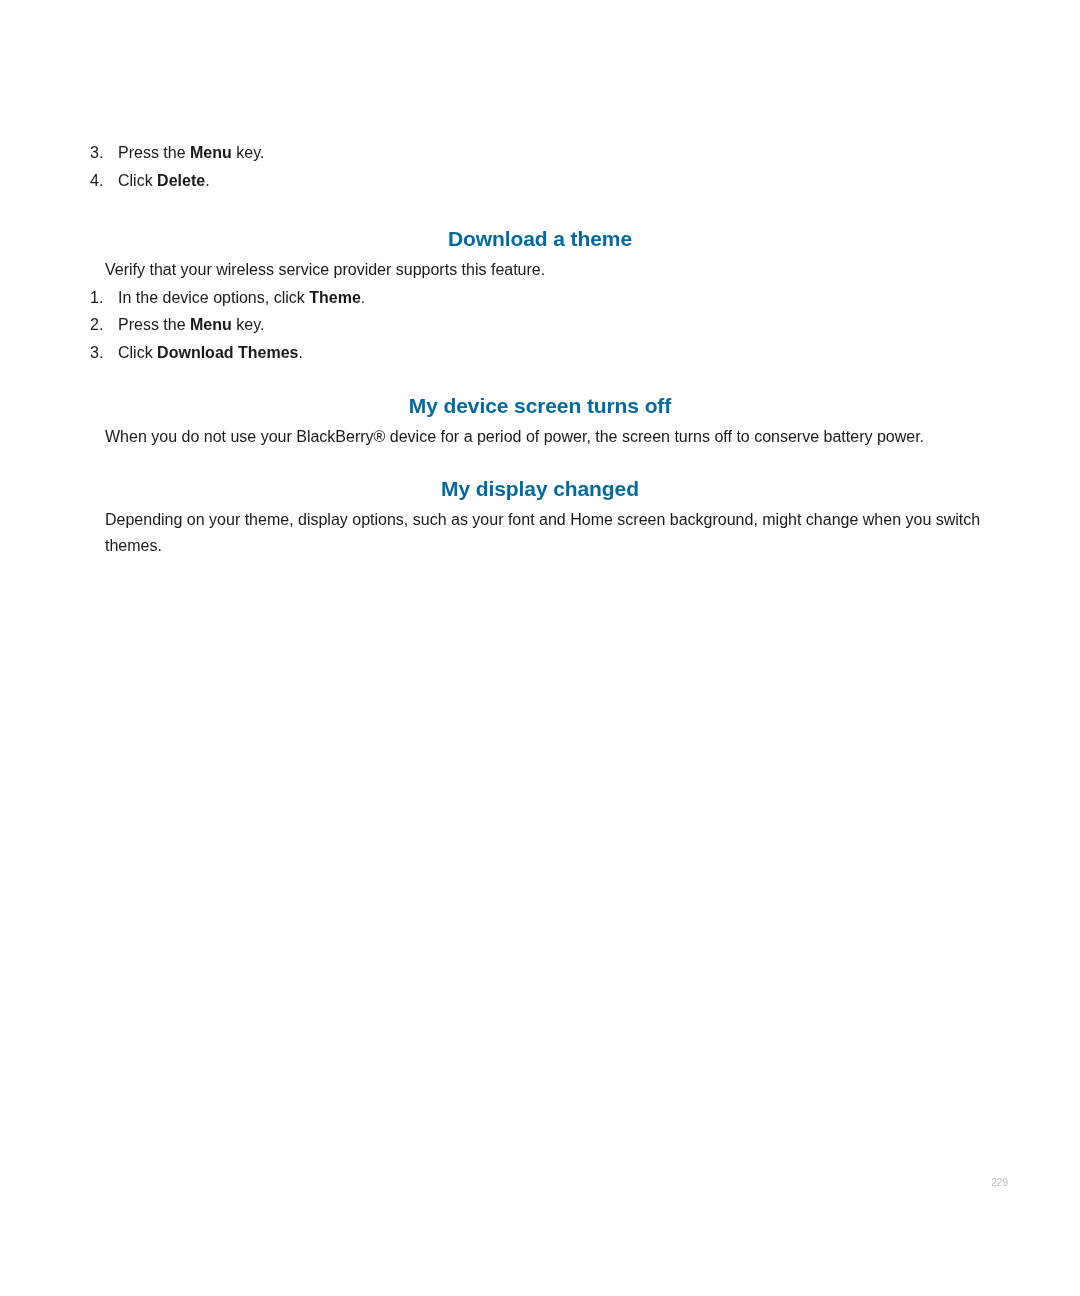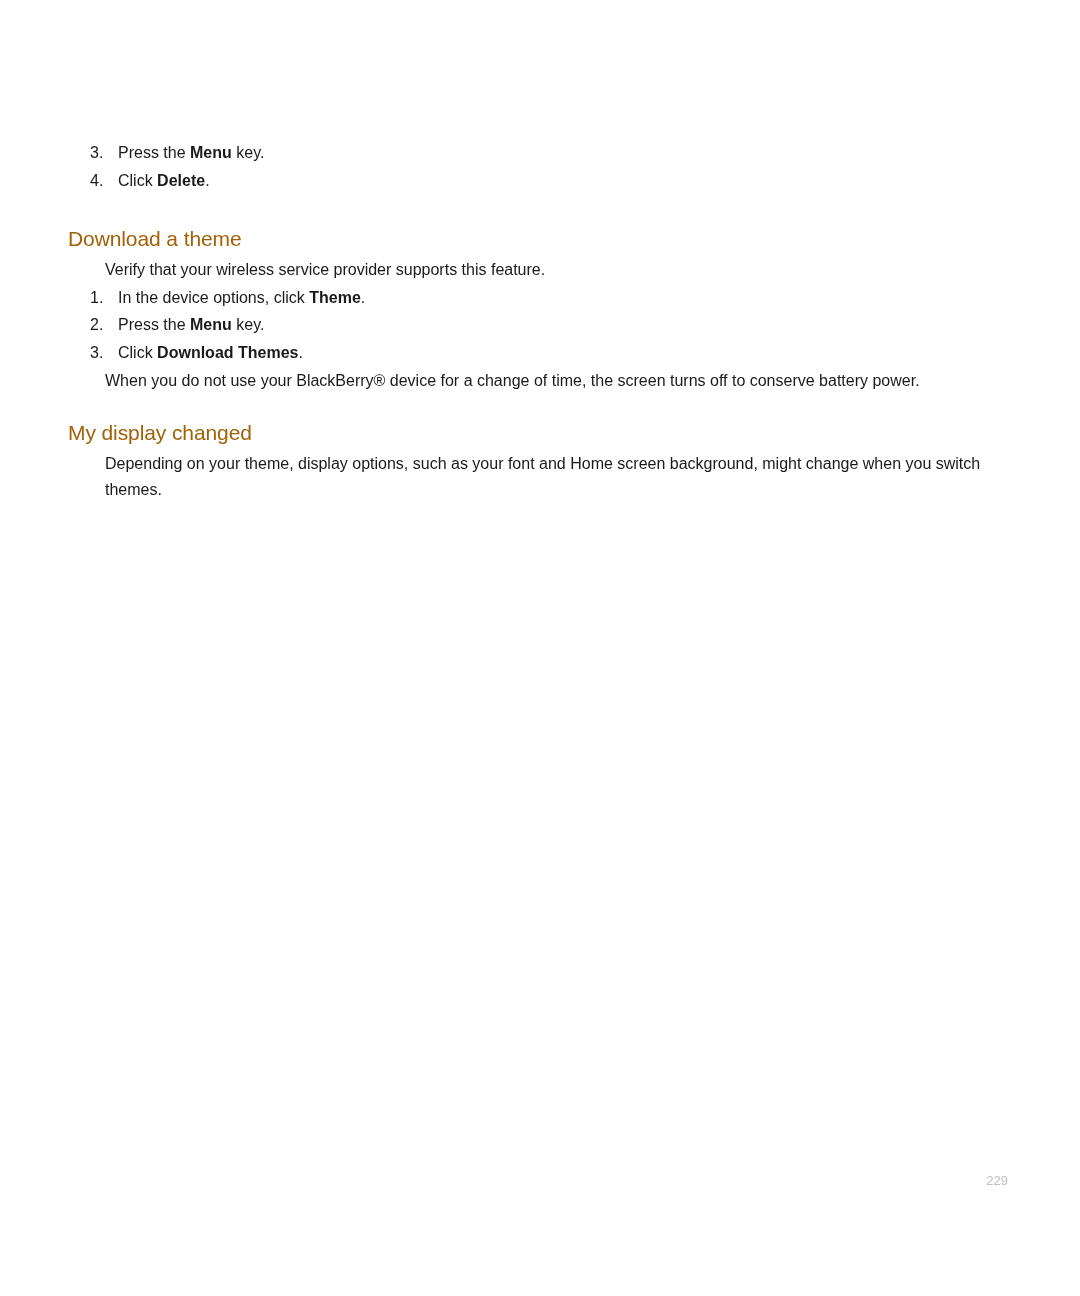--- a/index.html
+++ b/index.html
@@ -28,25 +28,26 @@
       line-height: 1.6;
       margin-bottom: 2px;
     }
     .ordered-list li .num {
       position: absolute;
       left: -28px;
       top: 0;
     }
     .h3 {
       font-size: 21px;
-      font-weight: 400;
-      color: #a16207;
+      font-weight: 700;
+      color: #0369a1;
       margin-top: 34px;
       margin-bottom: 6px;
       letter-spacing: -0.1px;
+      text-align: center;
     }
     .body-text {
       font-size: 16px;
       line-height: 1.6;
       margin-bottom: 2px;
       padding-left: 2px;
       margin-left: 35px;
     }
     .h2 {
       font-size: 27px;
@@ -56,21 +57,21 @@
       margin-bottom: 24px;
       letter-spacing: -0.2px;
     }
     .section-gap {
       margin-top: 28px;
     }
     .page-number {
       position: absolute;
       bottom: 108px;
       right: 72px;
-      font-size: 13px;
+      font-size: 10px;
       color: #c0c0c0;
     }
     strong {
       font-weight: 700;
     }
   </style>
 </head>
 <body>
 
 <div class="content">
@@ -97,20 +98,21 @@
       <span class="num">2.</span>
       <span>Press the </span><strong>Menu</strong><span> key.</span>
     </li>
     <li>
       <span class="num">3.</span>
       <span>Click </span><strong>Download Themes</strong><span>.</span>
     </li>
   </ol>
 
 
-  <p class="body-text">When you do not use your BlackBerry® device for a change of time, the screen turns off to conserve battery power.</p>
+  <h3 class="h3 section-gap">My device screen turns off</h3>
+  <p class="body-text">When you do not use your BlackBerry® device for a period of power, the screen turns off to conserve battery power.</p>
 
   <h3 class="h3 section-gap">My display changed</h3>
   <p class="body-text">Depending on your theme, display options, such as your font and Home screen background, might change when you switch themes.</p>
 
 </div>
 
 <div class="page-number">229</div>
 
 </body></html>

